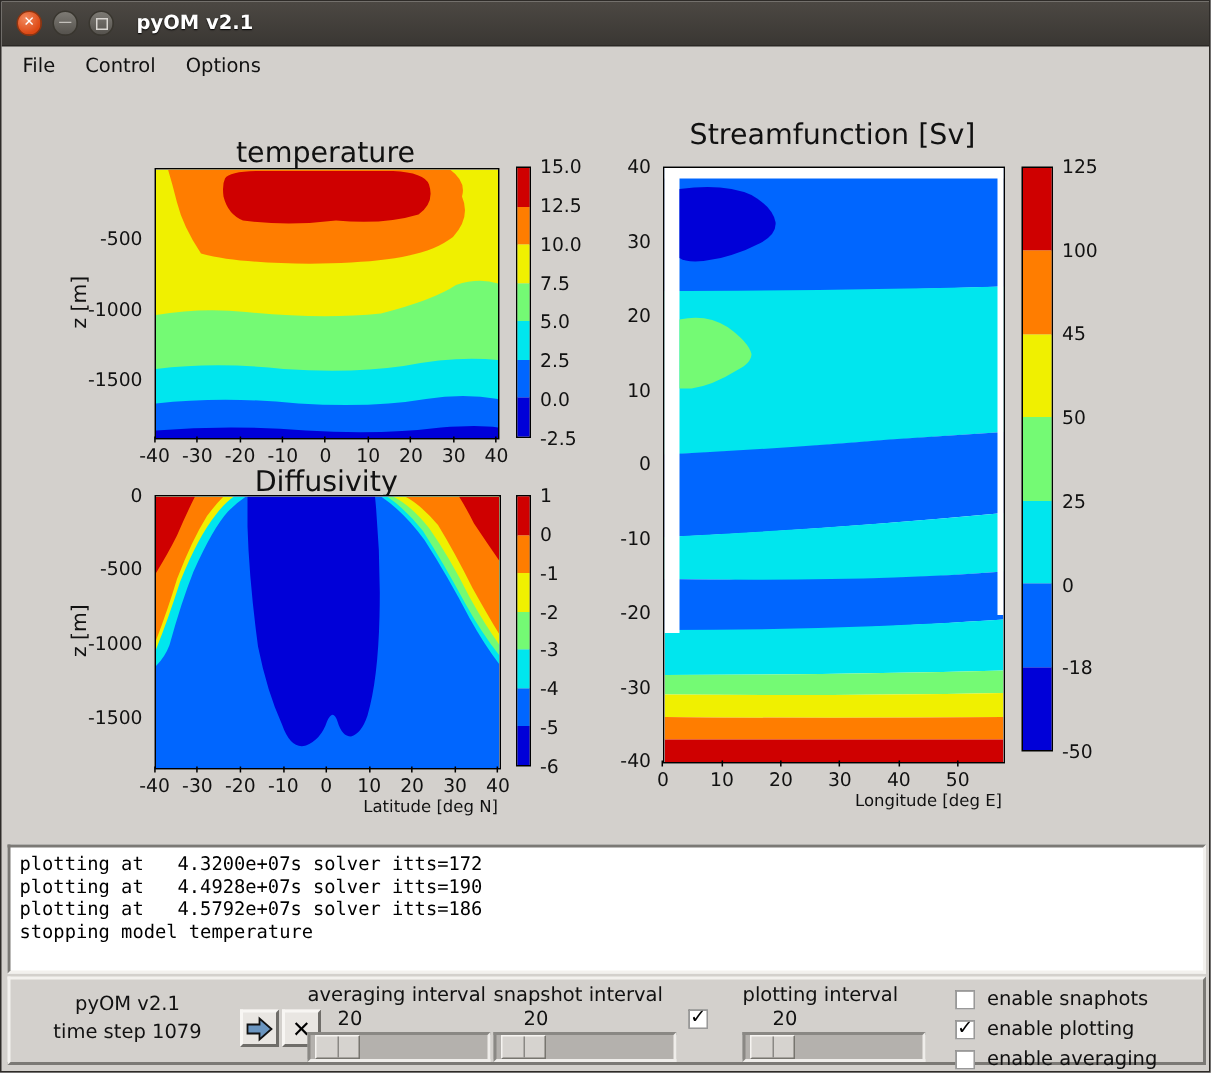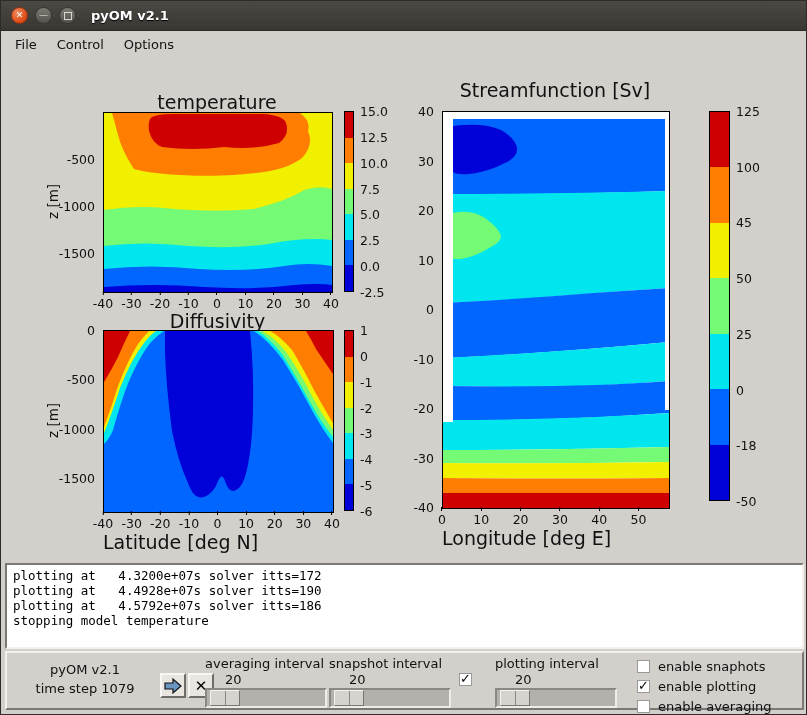--- a/index.html
+++ b/index.html
@@ -19,21 +19,21 @@
   .menu-item{padding:4px 10px;font-size:13px;color:#111;}
   
   .plot-title{position:absolute;text-align:center;font-size:19px;color:#111;}
   .axes{position:absolute;border:1px solid #000;overflow:hidden;background:#fff;}
   .axes svg{display:block;width:100%;height:100%;}
   .xticks{position:absolute;height:18px;}
   .xtick{position:absolute;top:0;transform:translateX(-50%);font-size:12.5px;color:#111;text-align:center;}
   .xtick::before{content:'';display:block;width:1px;height:4px;background:#000;margin:0 auto 1px;}
   .yticks{position:absolute;width:44px;}
   .ytick{position:absolute;right:4px;transform:translateY(-50%);font-size:12.5px;color:#111;white-space:nowrap;}
-  .xlab{position:absolute;text-align:left;font-size:19px;color:#111;}
+  .xlab{position:absolute;text-align:right;font-size:11px;color:#111;}
   .ylab{position:absolute;writing-mode:vertical-rl;transform:rotate(180deg);display:flex;align-items:center;justify-content:center;font-size:13.5px;color:#111;}
   .cbar{position:absolute;}
   .cbar-segs{position:absolute;left:0;top:0;width:100%;height:100%;border:1px solid #000;box-sizing:border-box;display:flex;flex-direction:column;}
   .cbar-segs div{flex:1;}
   .cbar-labels{position:absolute;left:100%;top:0;height:100%;}
   .cbar-labels span{position:absolute;left:6px;transform:translateY(-50%);font-size:12.5px;color:#111;white-space:nowrap;}
   .c0{fill:var(--jet0)}.c1{fill:var(--jet1)}.c2{fill:var(--jet2)}.c3{fill:var(--jet3)}
   .c4{fill:var(--jet4)}.c5{fill:var(--jet5)}.c6{fill:var(--jet6)}.cw{fill:#ffffff}
   
   .log{position:absolute;left:4px;top:562px;width:799px;height:86px;background:#fff;box-sizing:border-box;
@@ -232,21 +232,21 @@
     </div>
   <div class="xticks" style="left:441px;top:506px;width:226px;">
       <span class="xtick" style="left: 0%;">0</span>
       <span class="xtick" style="left: 17.3913%;">10</span>
       <span class="xtick" style="left: 34.7826%;">20</span>
       <span class="xtick" style="left: 52.1739%;">30</span>
       <span class="xtick" style="left: 69.5652%;">40</span>
       <span class="xtick" style="left: 86.9565%;">50</span>
     </div>
   <div class="xlab" style="left:441px;top:526px;width:226px;">Longitude [deg E]</div>
-  <div class="cbar" style="left:680px;top:110px;width:21px;height:390px;margin-left:28px;">
+  <div class="cbar" style="left:680px;top:110px;width:21px;height:390px;">
       <div class="cbar-segs">
         <div style="background: rgb(207, 0, 0);"></div>
         <div style="background: rgb(255, 125, 0);"></div>
         <div style="background: rgb(240, 240, 0);"></div>
         <div style="background: rgb(116, 250, 116);"></div>
         <div style="background: rgb(0, 230, 238);"></div>
         <div style="background: rgb(0, 102, 255);"></div>
         <div style="background: rgb(0, 0, 216);"></div>
       </div>
       <div class="cbar-labels">

